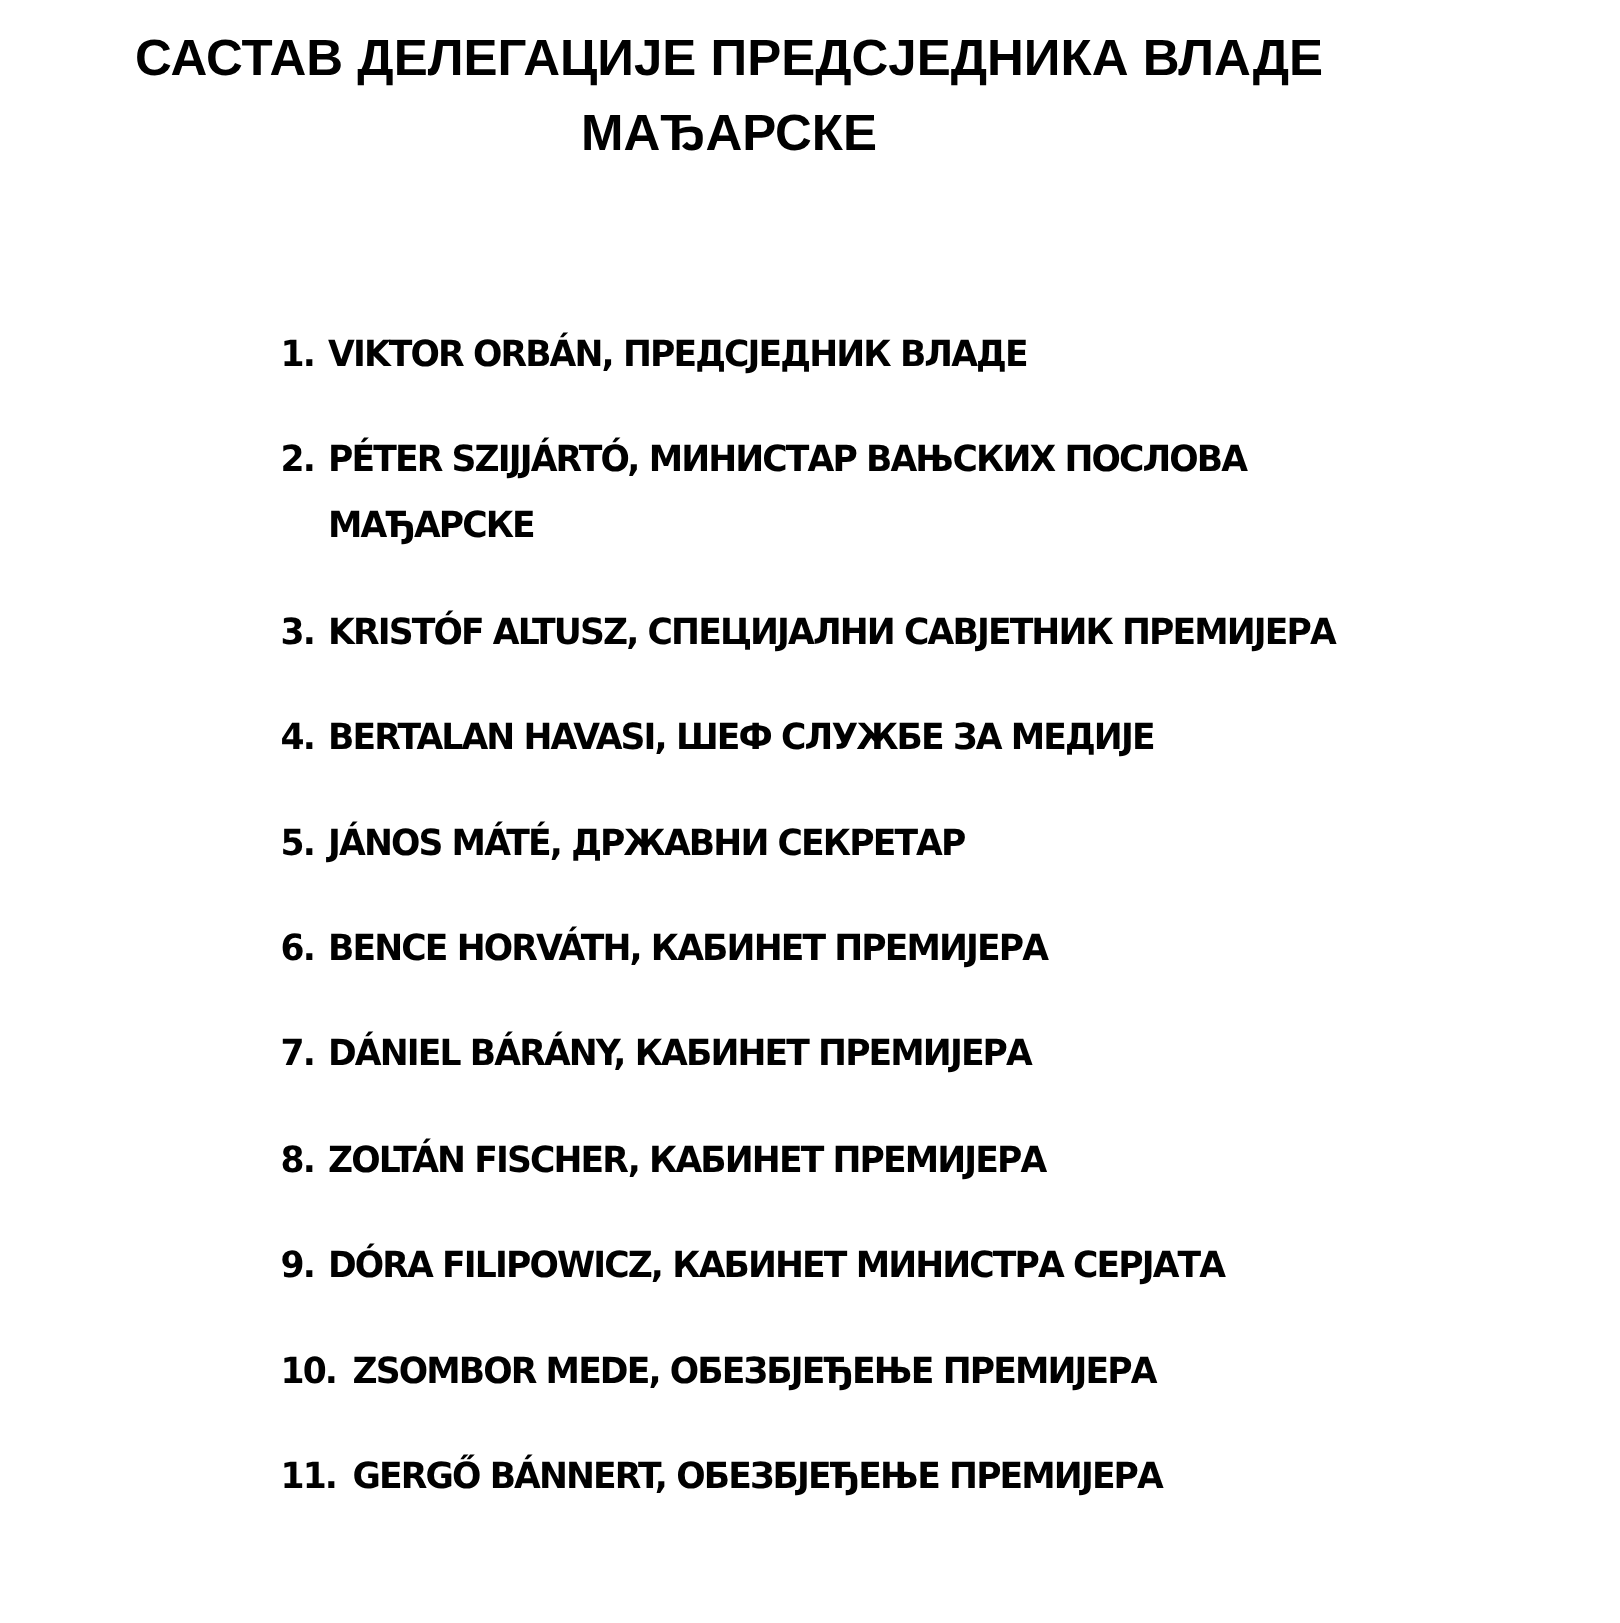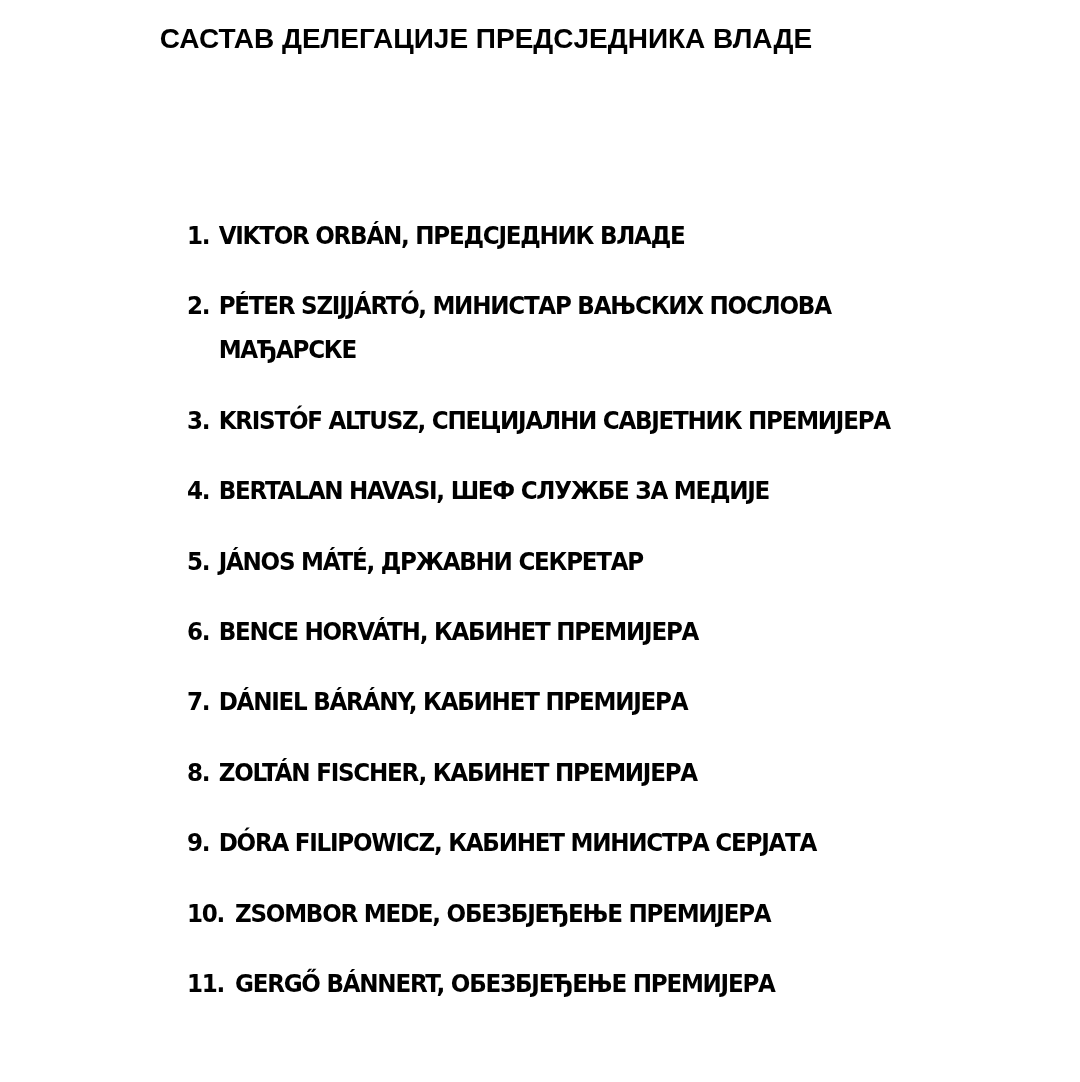--- a/index.html
+++ b/index.html
@@ -15,21 +15,21 @@
       color: #000000;
     }
     .title {
       position: absolute;
       top: 14px;
       left: 0;
       width: 972px;
       text-align: center;
       font-family: "Liberation Sans", sans-serif;
       font-weight: bold;
-      font-size: 28px;
+      font-size: 34px;
       line-height: 50px;
       margin: 0;
     }
     .title span { display: block; }
     .list {
       position: absolute;
       left: 187px;
       top: 214px;
       width: 860px;
       margin: 0;
@@ -54,20 +54,21 @@
     }
     .num.wide { width: 50px; }
     .text { flex: 1 1 auto; }
     .item.two-line .text { max-width: 700px; }
   </style>
 </head>
 <body>
 
 <h1 class="title">
   <span>САСТАВ ДЕЛЕГАЦИЈЕ ПРЕДСЈЕДНИКА ВЛАДЕ</span>
+  <span>МАЂАРСКЕ</span>
 </h1>
 
 <ol class="list">
   <li class="item">
     <span class="num">1.</span>
     <span class="text">VIKTOR ORBÁN, ПРЕДСЈЕДНИК ВЛАДЕ</span>
   </li>
   <li class="item two-line">
     <span class="num">2.</span>
     <span class="text">PÉTER SZIJJÁRTÓ, МИНИСТАР ВАЊСКИХ ПОСЛОВА МАЂАРСКЕ</span>

